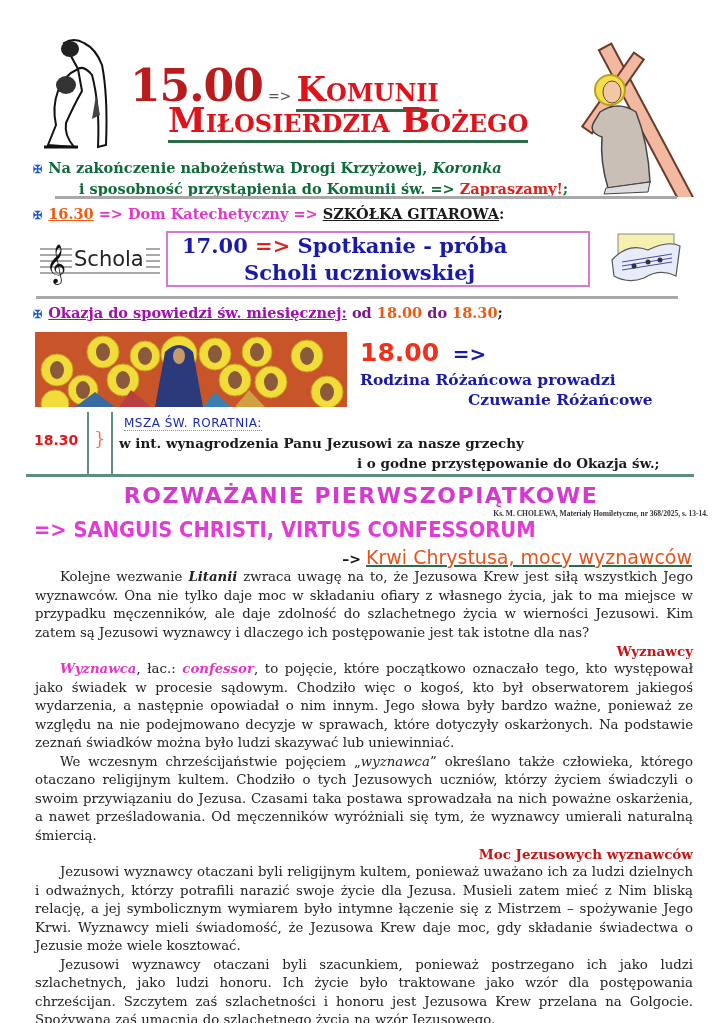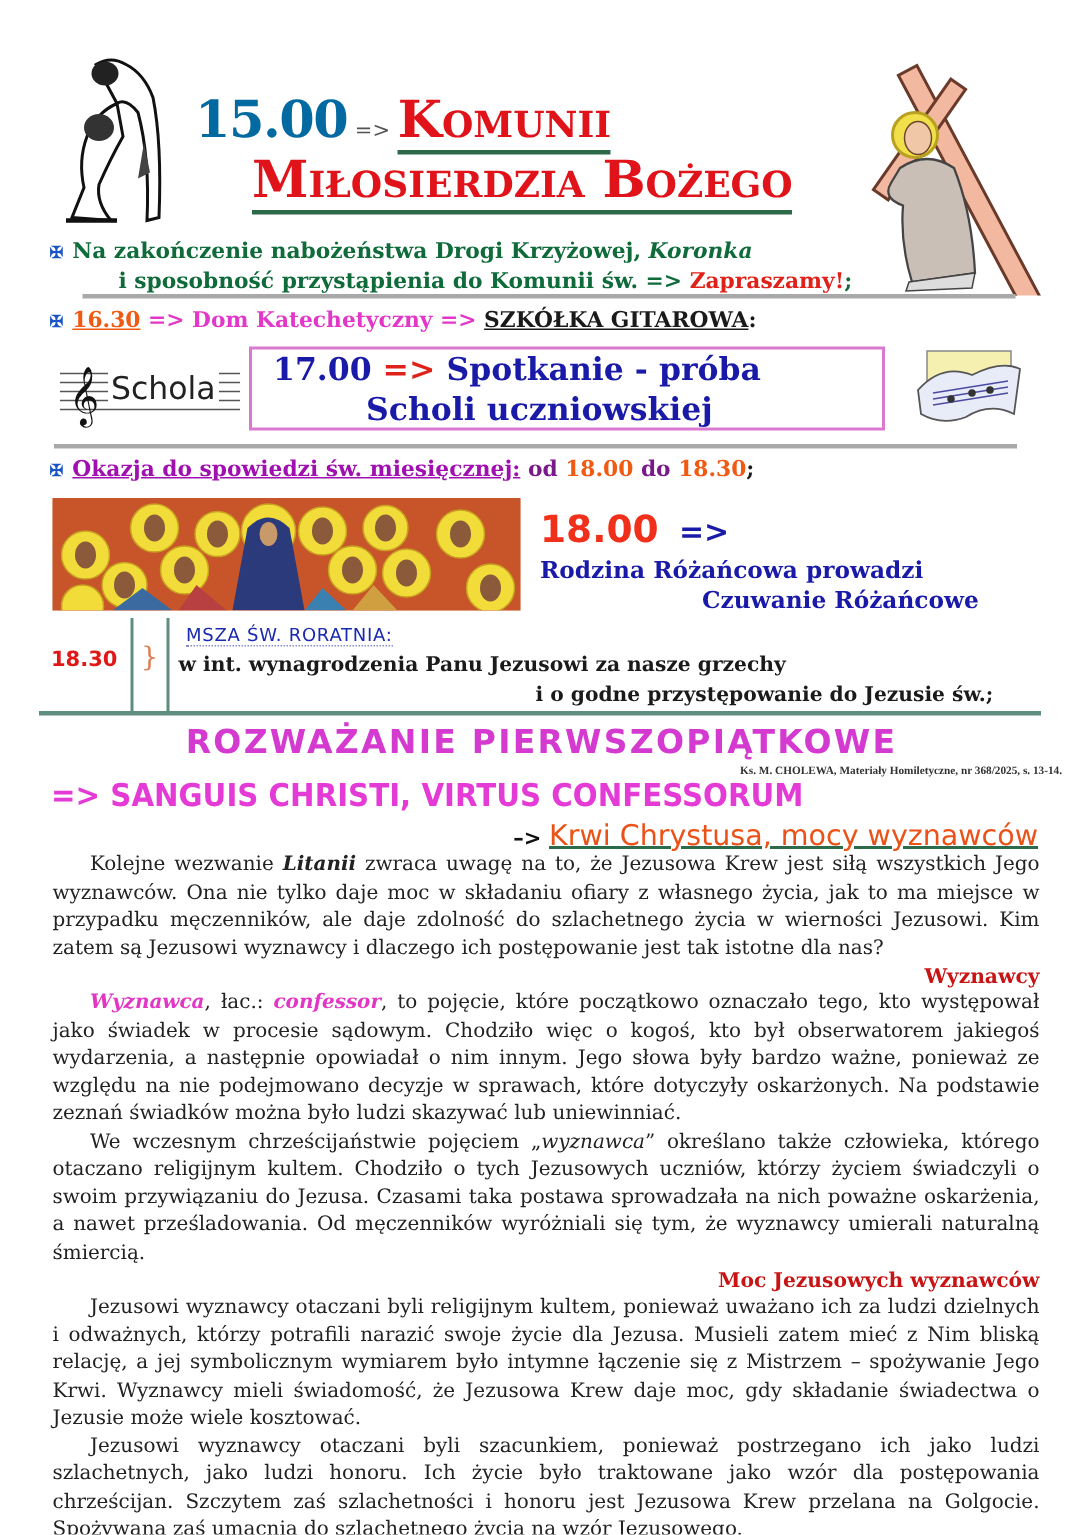--- a/index.html
+++ b/index.html
@@ -9,21 +9,21 @@
   .sans { font-family: "DejaVu Sans", sans-serif; }
   .hr { position: absolute; height: 3px; background: #a9a9a9; }
   .bullet { color: #1a55c8; font-size: 11px; margin-right: 6px; }
   .green { color: #0f6b3a; }
   .red { color: #e0211a; }
   .magenta { color: #e237c8; }
   .orange { color: #f05a12; }
   .navy { color: #1a1aa8; }
   .u { text-decoration: underline; }
   
-  .title-time { color: #0369a1; font-size: 34px; font-weight: bold; font-family: "DejaVu Serif", serif; letter-spacing: -1px; }
+  .title-time { color: #b91c1c; font-size: 44px; font-weight: bold; font-family: "DejaVu Serif", serif; letter-spacing: -1px; }
   .title-arrow { color: #555; font-size: 14px; }
   .title-main { color: #e0131a; font-weight: bold; font-family: "DejaVu Serif", serif; font-variant: small-caps; border-bottom: 3px solid #2d6a4a; padding-bottom: 0px; line-height: 1; }
   .body-text { font-family: "DejaVu Serif", serif; font-size: 13.3px; line-height: 18.5px; text-align: justify; color: #222; }
   .para { text-indent: 25px; margin: 0; }
   .sub-head { text-align: right; color: #c81414; font-weight: bold; font-size: 13.5px; margin: 0; line-height: 18px; }
   .pink-it { color: #e236c4; font-weight: bold; font-style: italic; }
 </style>
 </head>
 <body>
 
@@ -165,21 +165,21 @@
 </div>
 <div class="abs heavy navy" style="left:360px;top:370px;font-size:15.5px;white-space:nowrap;">Rodzina Różańcowa prowadzi</div>
 <div class="abs heavy navy" style="left:468px;top:390px;font-size:15.5px;white-space:nowrap;">Czuwanie Różańcowe</div>
 
 <div class="abs" style="left:87px;top:412px;width:2px;height:62px;background:#5e8e80;"></div>
 <div class="abs" style="left:111px;top:412px;width:2px;height:62px;background:#5e8e80;"></div>
 <div class="abs sans" style="left:34px;top:432px;font-size:14px;font-weight:bold;color:#e01818;">18.30</div>
 <div class="abs" style="left:94px;top:428px;font-size:18px;color:#e07a50;">}</div>
 <div class="abs sans" style="left:124px;top:416px;font-size:12px;font-weight:normal;color:#1a2ab0;letter-spacing:0.5px;border-bottom:1px dotted #8a8ad0;">MSZA ŚW. RORATNIA:</div>
 <div class="abs heavy" style="left:119px;top:435px;font-size:13.5px;white-space:nowrap;color:#1a1a1a;">w int. wynagrodzenia Panu Jezusowi za nasze grzechy</div>
-<div class="abs heavy" style="left:357px;top:455px;font-size:13.5px;white-space:nowrap;color:#1a1a1a;">i o godne przystępowanie do Jezusie św.;</div>
+<div class="abs heavy" style="left:357px;top:455px;font-size:13.5px;white-space:nowrap;color:#1a1a1a;">i o godne przystępowanie do Okazja św.;</div>
 <div class="abs" style="left:26px;top:474px;width:668px;height:3px;background:#5e8e80;"></div>
 
 <div class="abs sans" style="left:0;width:722px;text-align:center;top:483px;font-size:22px;font-weight:bold;color:#d43ad0;letter-spacing:1.5px;">ROZWAŻANIE PIERWSZOPIĄTKOWE</div>
 <div class="abs" style="right:14px;top:509px;font-size:7.5px;font-weight:bold;color:#333;font-family:'Liberation Serif',serif;">Ks. M. CHOLEWA, Materiały Homiletyczne, nr 368/2025, s. 13-14.</div>
 <div class="abs sans" style="left:34px;top:518px;font-size:21px;font-weight:bold;color:#e43ad6;white-space:nowrap;transform:scaleX(0.93);transform-origin:left;">=&gt; SANGUIS CHRISTI, VIRTUS CONFESSORUM</div>
 <div class="abs" style="right:30px;top:546px;white-space:nowrap;">
   <span class="sans" style="font-size:14px;font-weight:bold;color:#111;">–&gt;</span>
   <span class="sans u" style="font-size:19px;font-weight:normal;color:#ea5218;text-decoration-color:#2d6a4a;text-decoration-thickness:2px;">Krwi Chrystusa, mocy wyznawców</span>
 </div>
 

